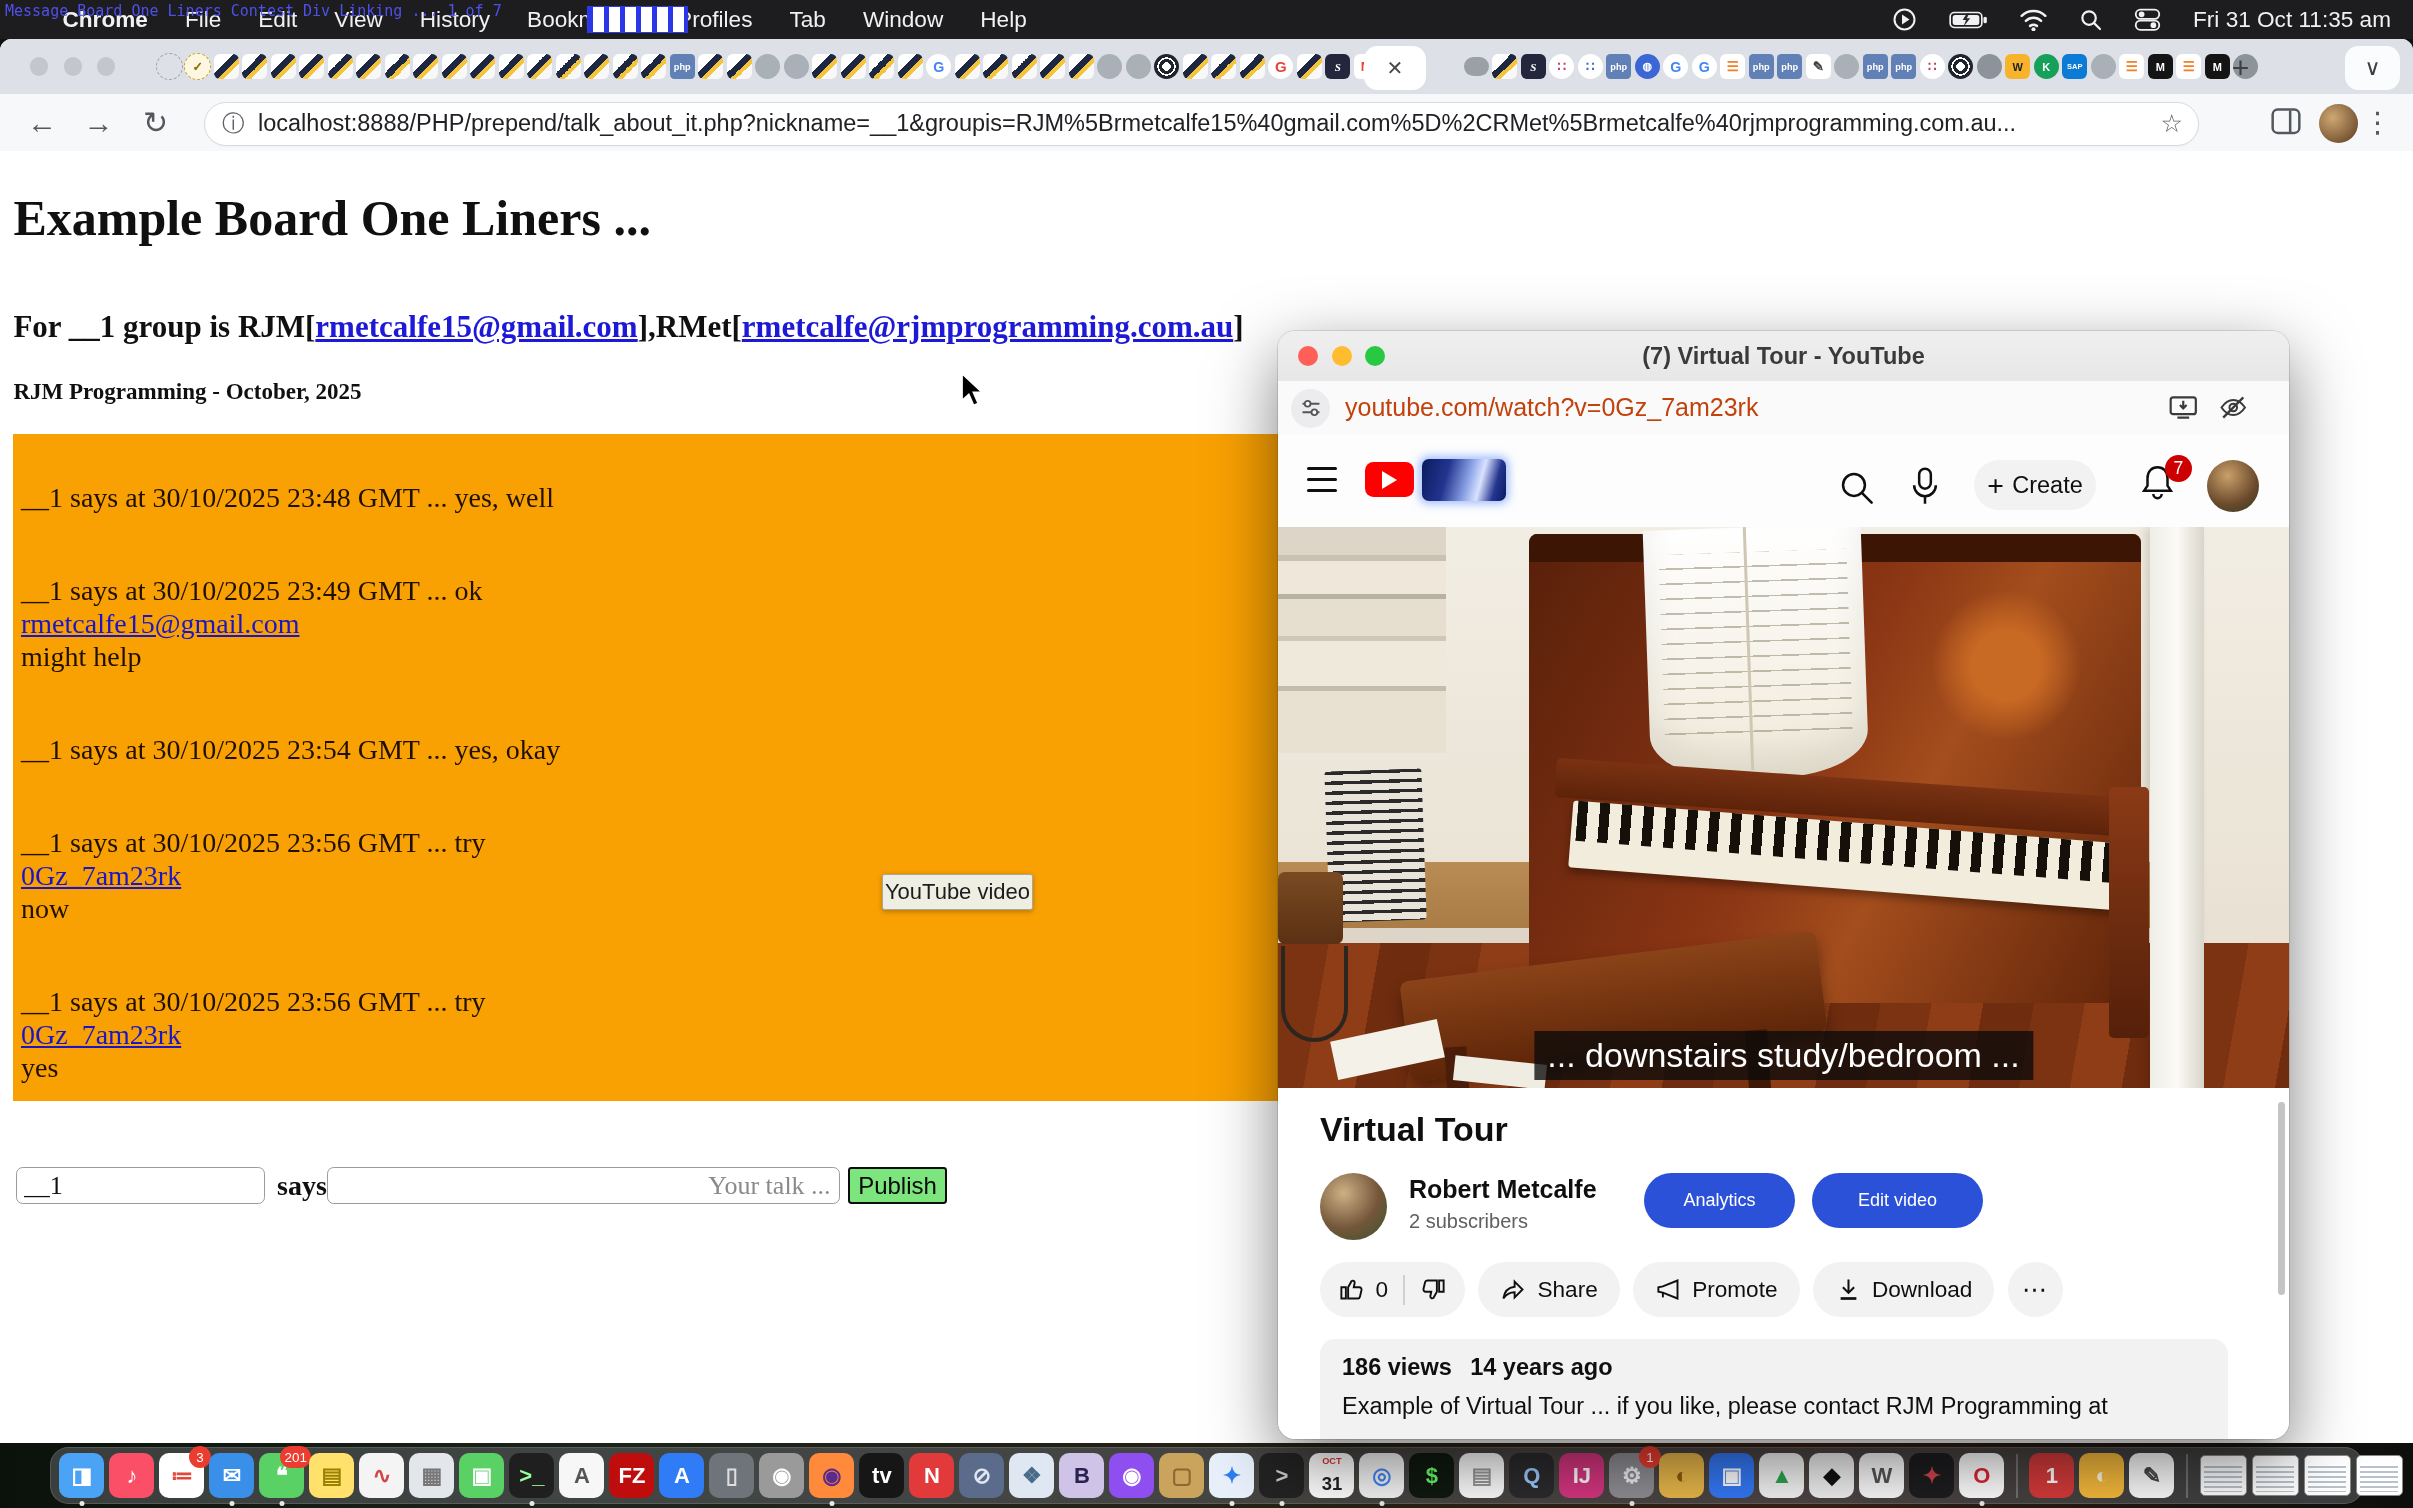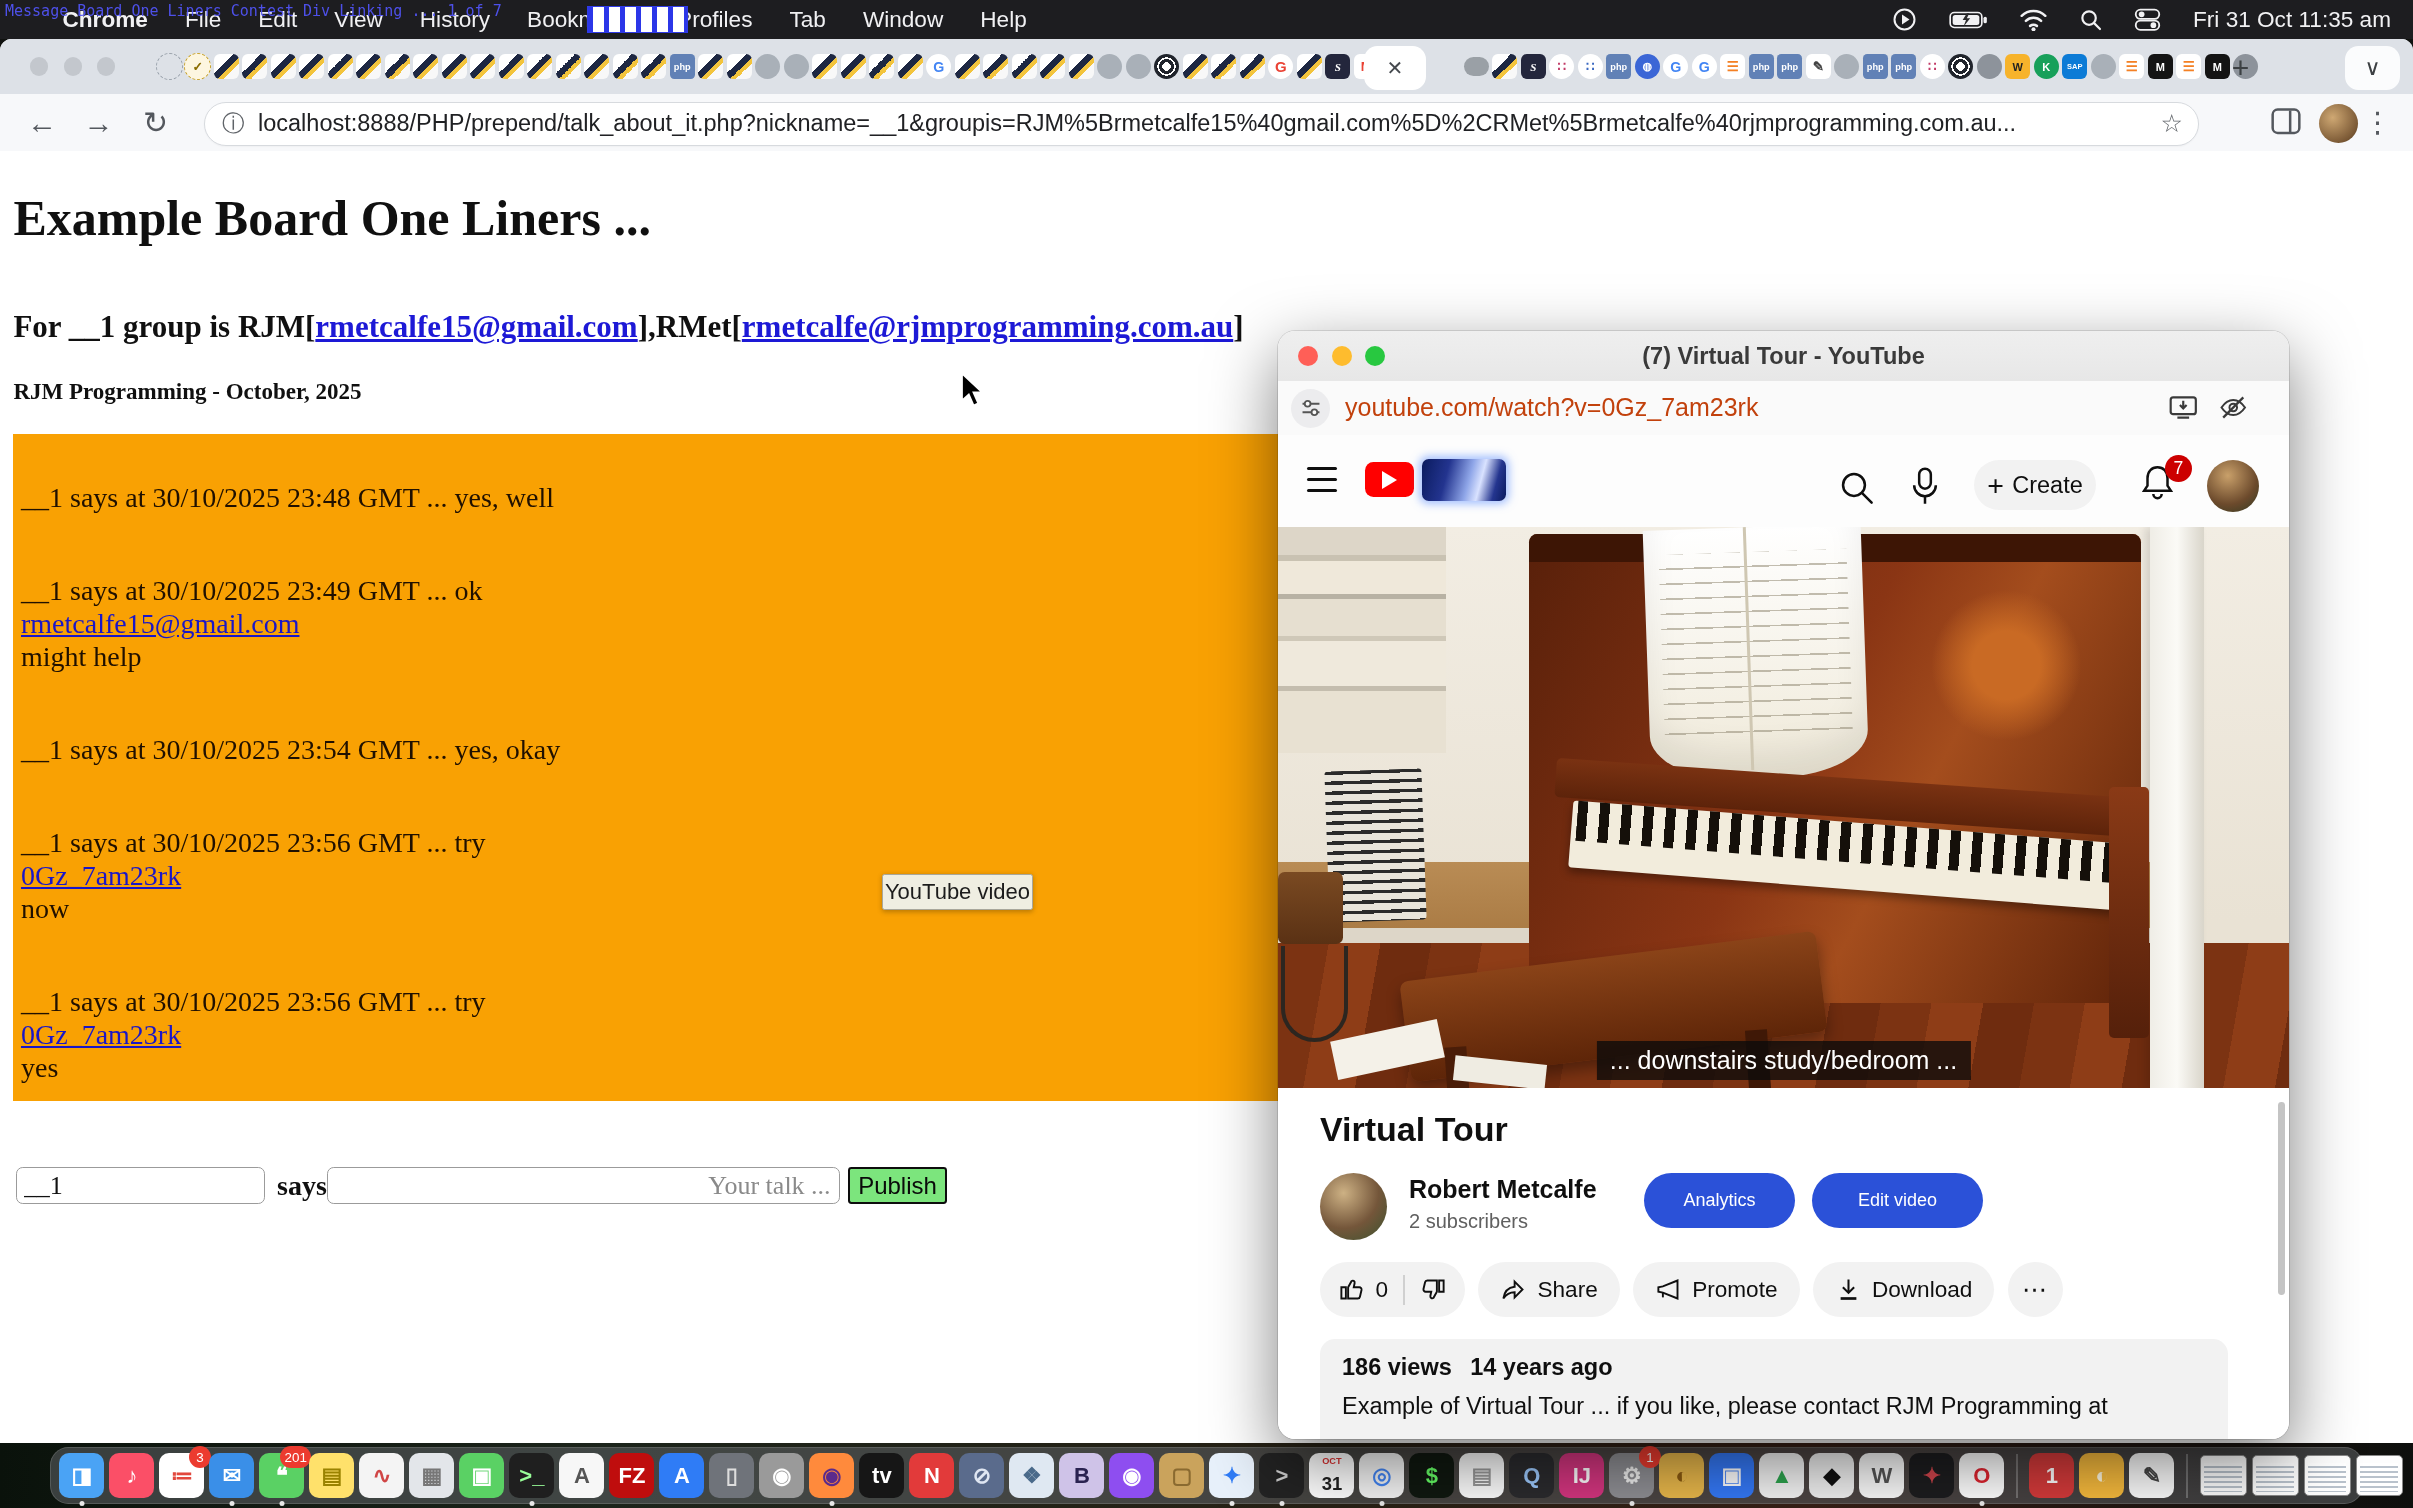--- a/index.html
+++ b/index.html
@@ -167,21 +167,21 @@
   #v-cheek{left:831px;top:260px;width:40px;height:251px;background:linear-gradient(#8a3a16,#55200a);border-radius:5px;}
   #v-bench{left:126px;top:429px;width:419px;height:101px;background:linear-gradient(#8a4318,#5e2508);
      transform:rotate(-7deg);border-radius:8.4px;box-shadow:0 8.4px 15px rgba(0,0,0,.35);}
   #v-benchleg{left:168px;top:520px;width:22px;height:50px;background:#4a1d08;transform:rotate(-4deg);}
   #v-benchleg2{left:469px;top:503px;width:22px;height:59px;background:#3f1806;transform:rotate(-4deg);}
   #v-stool{left:0px;top:345px;width:65px;height:72px;background:linear-gradient(#7a4a22,#5a3114);border-radius:6.7px;}
   #v-wire{left:3.4px;top:419px;width:59px;height:92px;border:4.2px solid #2c2620;border-top:none;border-radius:0 0 34px 34px;background:transparent;}
   #v-paper1{left:55px;top:503px;width:109px;height:39px;background:#f4f1e8;transform:rotate(-12deg);}
   #v-paper2{left:176px;top:533px;width:92px;height:25px;background:#efece2;transform:rotate(6deg);}
   #v-caption{left:50%;bottom:8.4px;transform:translateX(-50%);background:rgba(10,10,10,.78);color:#fff;
-     font-size:25px;padding:5px 13.4px;white-space:nowrap;}
+     font-size:34px;padding:5px 13.4px;white-space:nowrap;}
 
   
   #yt-content{position:absolute;left:0;top:757px;width:1011px;height:351px;background:#fff;}
   #yt-vtitle{position:absolute;left:42px;top:22px;font-size:34px;font-weight:700;color:#0f0f0f;}
   #yt-chavatar{position:absolute;left:42px;top:85px;width:67px;height:67px;border-radius:50%;
      background:radial-gradient(circle at 35% 30%,#cdb184,#74563a 55%,#39532f);}
   #yt-chname{position:absolute;left:131px;top:87px;font-size:25px;font-weight:700;color:#0f0f0f;}
   #yt-chsubs{position:absolute;left:131px;top:122px;font-size:20px;color:#606060;}
   .bluepill{position:absolute;top:85px;height:55px;border-radius:28px;background:#2b51d8;color:#fff;
      font-size:18px;font-weight:500;display:flex;align-items:center;justify-content:center;border:none;}

